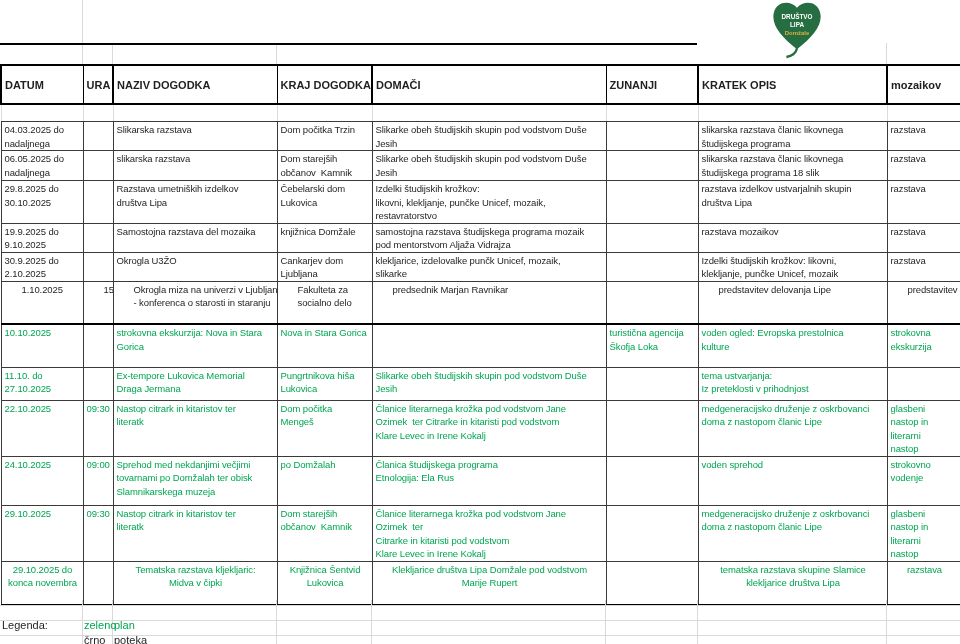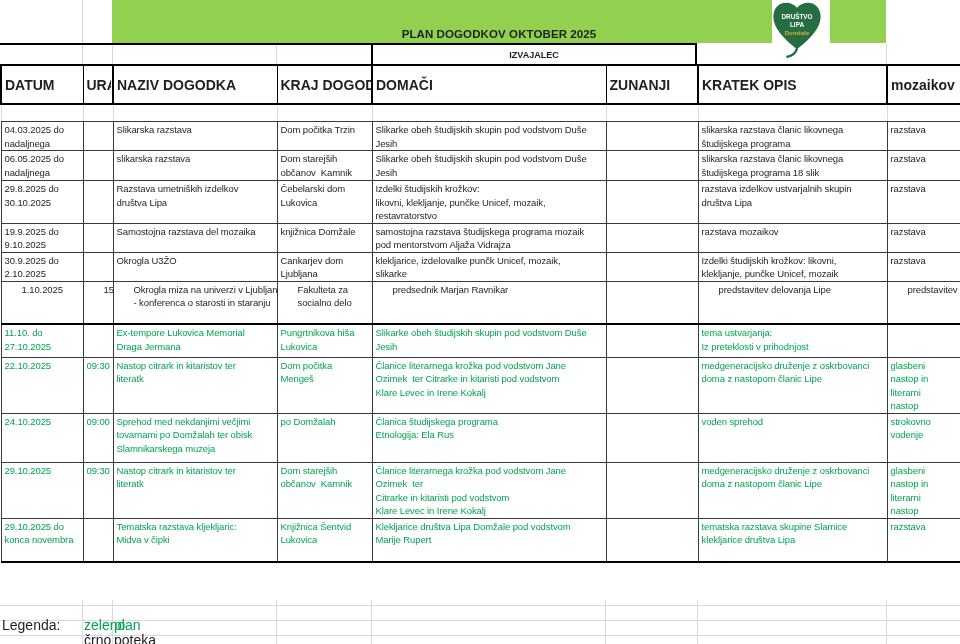--- a/index.html
+++ b/index.html
@@ -16,63 +16,57 @@
   .hline-top{position:absolute;left:0;top:43px;width:697px;height:2px;background:#000;}
   .izvajalec-box{position:absolute;left:371px;top:43px;width:326px;height:21px;
     border:2px solid #000;border-bottom:none;box-sizing:border-box;
     display:flex;align-items:center;justify-content:center;
     font-size:9px;font-weight:bold;}
   
   .gl{position:absolute;background:#d9d9d9;}
   
   table.events{position:absolute;left:0;top:64px;width:960px;border-collapse:collapse;table-layout:fixed;}
   table.events th{
-    border:2px solid #000;font-size:14px;font-weight:bold;text-align:left;
+    border:2px solid #000;font-size:11px;font-weight:bold;text-align:left;
     padding:0 3px;vertical-align:middle;overflow:hidden;white-space:pre;background:#fff;}
   table.events td{
     border:1px solid #3a3a3a;padding:1px 2px 0 3px;vertical-align:top;
     font-size:9.5px;line-height:13.5px;letter-spacing:-0.1px;
     white-space:pre;overflow:hidden;background:#fff;}
   tr.gap td{border-top:2px solid #000;border-bottom:1px solid #3a3a3a;
     border-left:1px solid #dcdcdc;border-right:1px solid #dcdcdc;height:15px;}
   tr.black td{color:#1f1f1f;}
   tr.green td{color:#00a651;}
   tr.thickb td{border-bottom:2px solid #000;padding-left:20px;}
-  tr.lastrow td{border-bottom:2px solid #000;}
+  tr.lastrow td{border-bottom:2px solid #000;text-align:center;}
   td.vmid{vertical-align:middle;}
   
-  .legend-item{position:absolute;font-size:14px;line-height:12px;}
+  .legend-item{position:absolute;font-size:11px;line-height:12px;}
   .lg-green{color:#00a651;}
 </style>
 </head>
 <body>
 
 <div class="sheet">
 
   <div class="gl" style="left:82px;top:0;width:1px;height:64px;"></div>
   <div class="gl" style="left:112px;top:45px;width:1px;height:19px;"></div>
   <div class="gl" style="left:276px;top:45px;width:1px;height:19px;"></div>
   <div class="gl" style="left:886px;top:43px;width:1px;height:21px;"></div>
 
-  <div class="titlebar">
-    <span class="title">PLAN DOGODKOV OKTOBER 2025</span>
-  </div>
   <div class="logo-patch"></div>
   <svg class="logo" viewBox="0 0 56 60">
     <path d="M28 7 C21 -1 7 0 4 12 C1 24 11 37 28 50 C45 37 55 24 52 12 C49 0 35 -1 28 7 Z" fill="#266e41"></path>
     <path d="M28 49 C27 54 23 57 17 58" stroke="#266e41" stroke-width="2.4" fill="none"></path>
     <text x="28" y="19" text-anchor="middle" font-family="Liberation Sans, sans-serif" font-size="6.6" font-weight="bold" fill="#ffffff">DRUŠTVO</text>
     <text x="28" y="27" text-anchor="middle" font-family="Liberation Sans, sans-serif" font-size="6.6" font-weight="bold" fill="#ffffff">LIPA</text>
     <text x="28" y="35" text-anchor="middle" font-family="Liberation Sans, sans-serif" font-size="6.2" font-weight="bold" fill="#dcae3f">Domžale</text>
   </svg>
 
   <div class="hline-top"></div>
-  <div class="izvajalec-box">
-    <span>IZVAJALEC</span>
-  </div>
 
   <table class="events">
     <colgroup>
       <col style="width:82px">
         <col style="width:30px">
         <col style="width:164px">
         <col style="width:95px">
       <col style="width:234px">
         <col style="width:92px">
         <col style="width:189px">
@@ -175,20 +169,34 @@
           <td>15:15</td>
           <td>Okrogla miza na univerzi v Ljubljani
 - konferenca o starosti in staranju</td>
           <td>Fakulteta za
 socialno delo</td>
           <td>predsednik Marjan Ravnikar</td>
           <td></td>
           <td>predstavitev delovanja Lipe</td>
           <td>predstavitev</td>
         </tr>
+        <tr class="green" style="height: 43px;">
+          <td>10.10.2025</td>
+          <td></td>
+          <td>strokovna ekskurzija: Nova in Stara
+Gorica</td>
+          <td>Nova in Stara Gorica</td>
+          <td></td>
+          <td>turistična agencija
+Škofja Loka</td>
+          <td>voden ogled: Evropska prestolnica
+kulture</td>
+          <td class="vmid">strokovna
+ekskurzija</td>
+        </tr>
         <tr class="green" style="height: 33px;">
           <td>11.10. do
 27.10.2025</td>
           <td></td>
           <td>Ex-tempore Lukovica Memorial
 Draga Jermana</td>
           <td>Pungrtnikova hiša
 Lukovica</td>
           <td>Slikarke obeh študijskih skupin pod vodstvom Duše
 Jesih</td>

